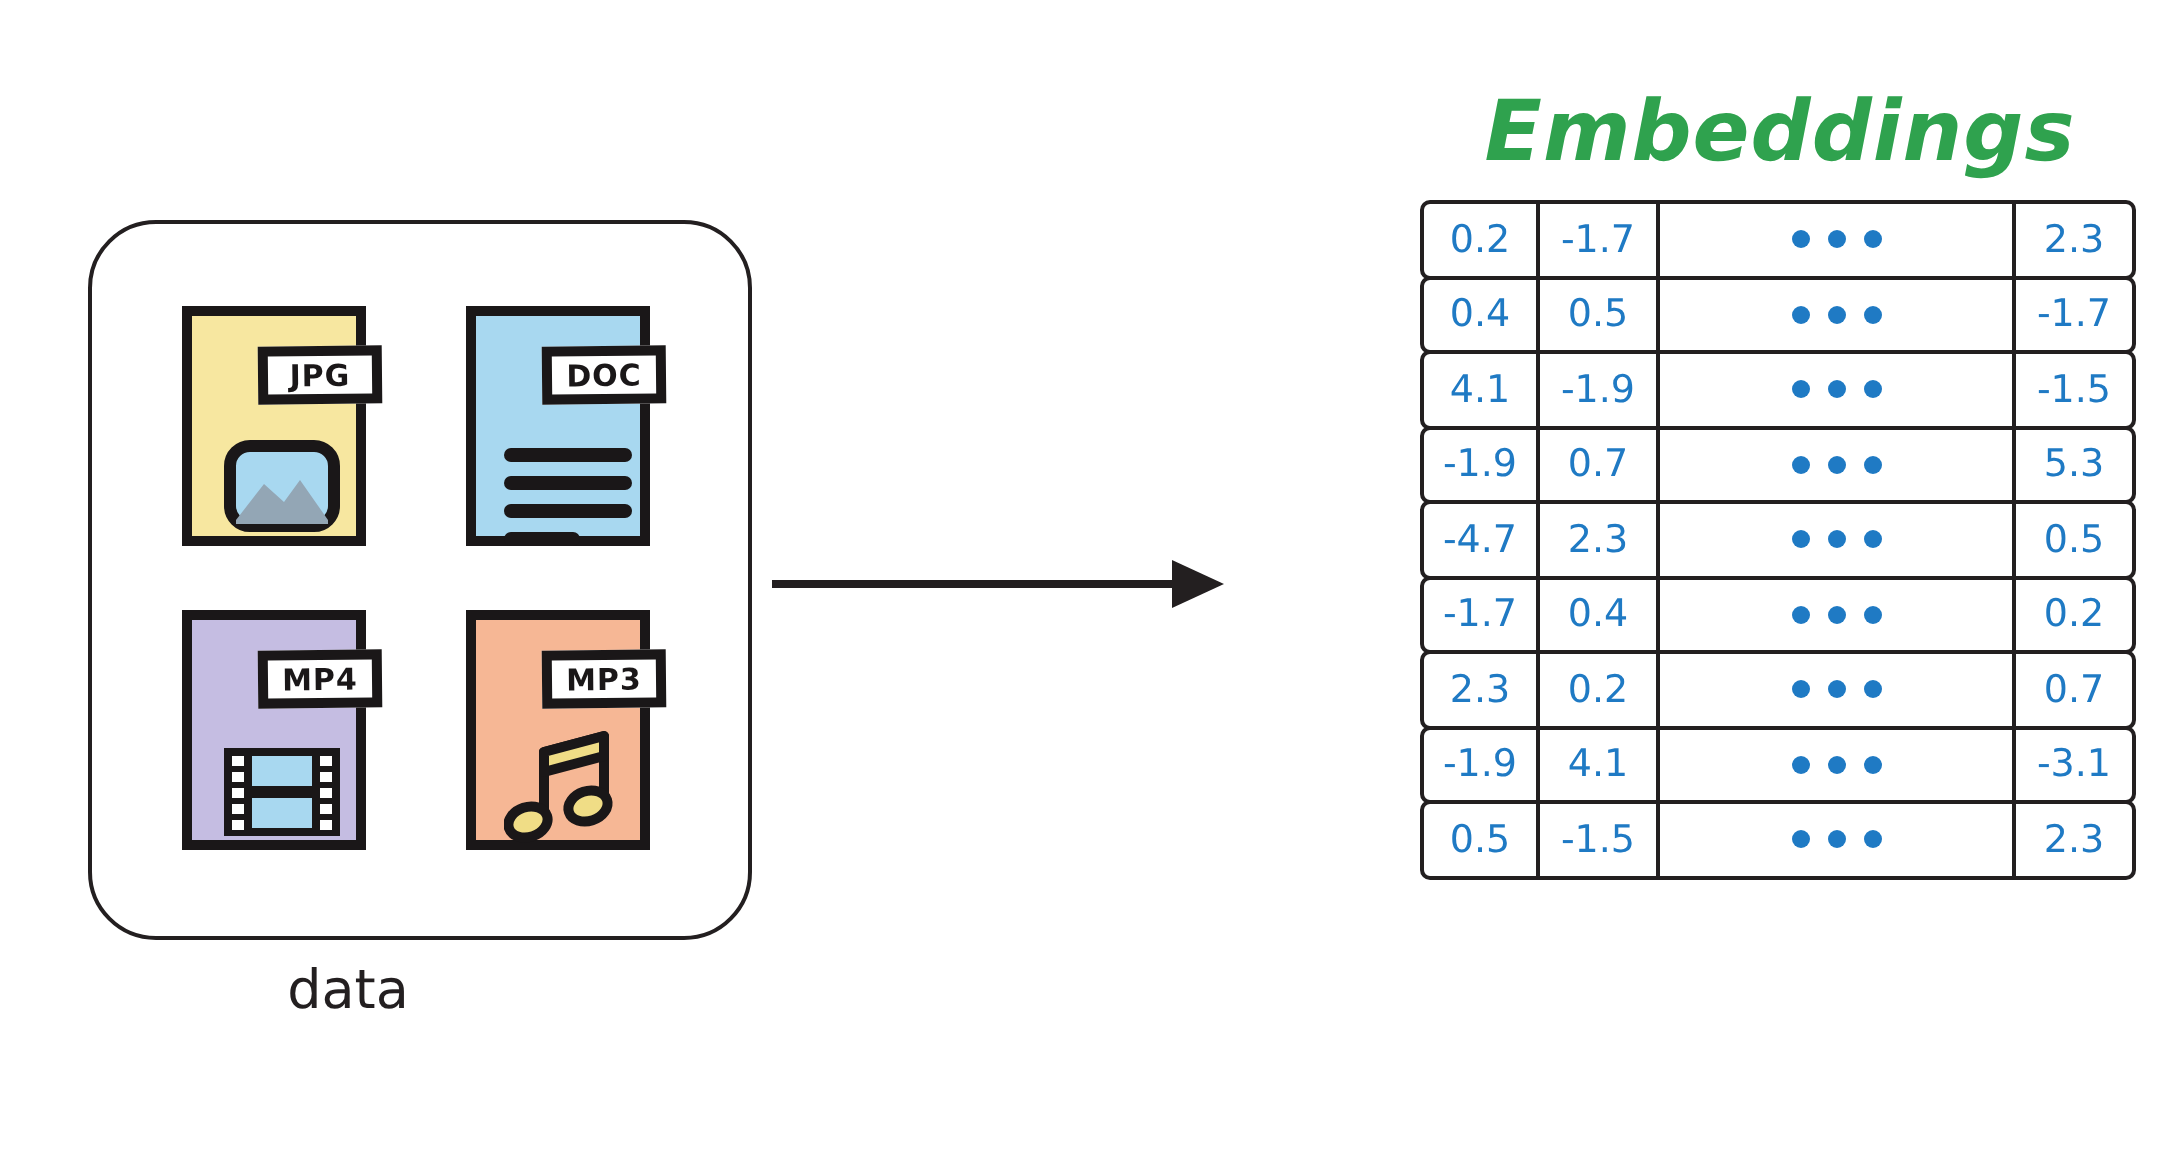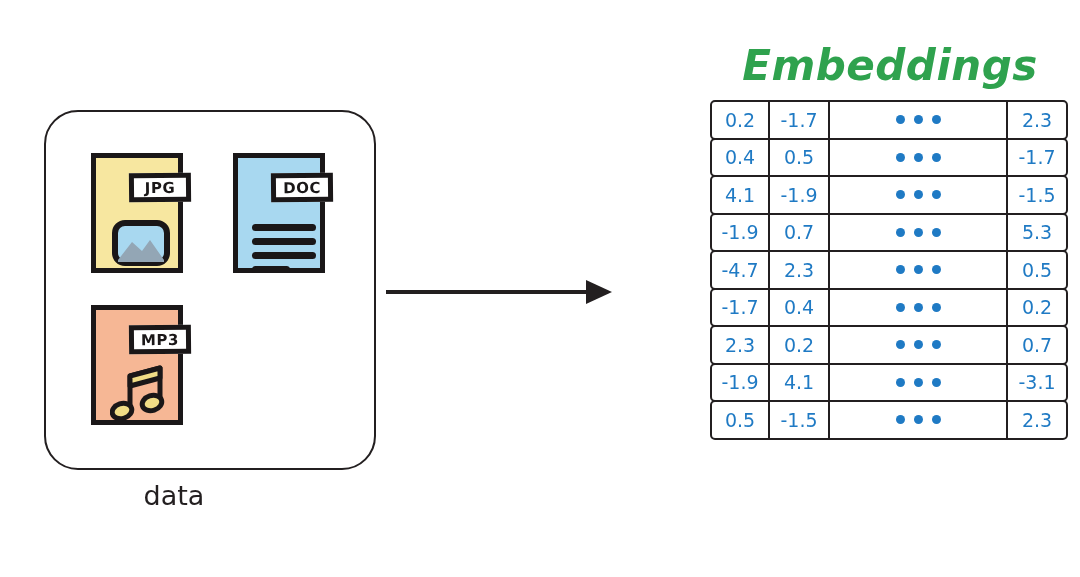--- a/index.html
+++ b/index.html
@@ -220,20 +220,42 @@
         <div class="glyph-lines">
           <i></i>
             <i></i>
             <i></i>
             <i></i>
         </div>
       </div>
       <div class="file-tag">DOC</div>
     </div>
 
+    <div class="file-card card-mp4">
+      <div class="file-body">
+        <svg class="glyph-film" viewBox="0 0 62 48">
+          <rect x="2" y="2" width="58" height="44" fill="#1a1718"></rect>
+          <rect x="16" y="6" width="30" height="15" fill="#a8d8f0"></rect>
+          <rect x="16" y="27" width="30" height="15" fill="#a8d8f0"></rect>
+          <g fill="#ffffff">
+            <rect x="6" y="6" width="6" height="5"></rect>
+              <rect x="6" y="14" width="6" height="5"></rect>
+            <rect x="6" y="22" width="6" height="5"></rect>
+              <rect x="6" y="30" width="6" height="5"></rect>
+            <rect x="6" y="38" width="6" height="5"></rect>
+            <rect x="50" y="6" width="6" height="5"></rect>
+              <rect x="50" y="14" width="6" height="5"></rect>
+            <rect x="50" y="22" width="6" height="5"></rect>
+              <rect x="50" y="30" width="6" height="5"></rect>
+            <rect x="50" y="38" width="6" height="5"></rect>
+          </g>
+        </svg>
+      </div>
+      <div class="file-tag">MP4</div>
+    </div>
 
     <div class="file-card card-mp3">
       <div class="file-body">
         <svg class="glyph-note" viewBox="0 0 64 60">
           <path d="M20 48 L20 14 L50 6 L50 40" fill="none" stroke="#1a1718" stroke-width="5" stroke-linecap="round" stroke-linejoin="round"></path>
           <path d="M20 14 L50 6 L50 16 L20 24 Z" fill="#f0dd86" stroke="#1a1718" stroke-width="5" stroke-linejoin="round"></path>
           <ellipse cx="12" cy="49" rx="10" ry="7.5" transform="rotate(-18 12 49)" fill="#f0dd86" stroke="#1a1718" stroke-width="5"></ellipse>
           <ellipse cx="42" cy="41" rx="10" ry="7.5" transform="rotate(-18 42 41)" fill="#f0dd86" stroke="#1a1718" stroke-width="5"></ellipse>
         </svg>
       </div>

